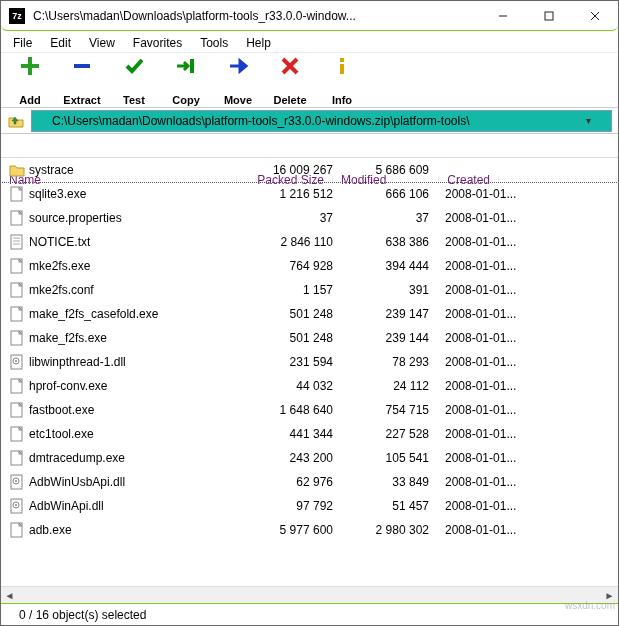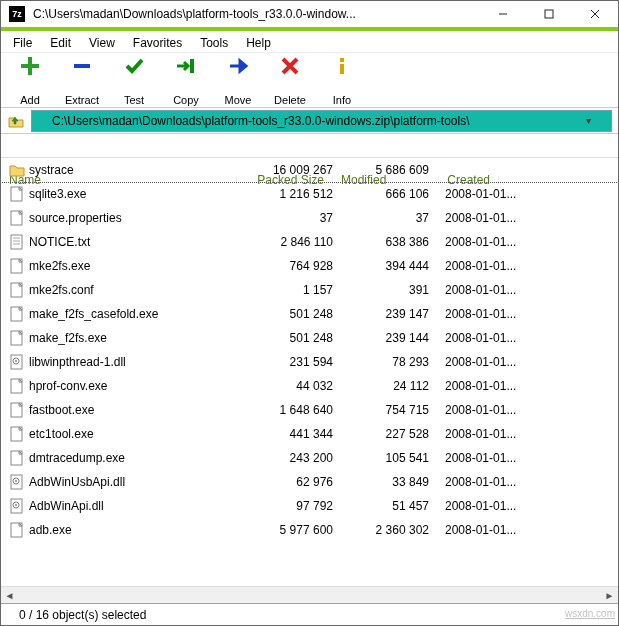--- a/index.html
+++ b/index.html
@@ -1,50 +1,50 @@
 <!DOCTYPE html>
 <html><head>
 <meta charset="utf-8">
 <style>
 * { box-sizing: border-box; margin: 0; padding: 0; font-family: "Segoe UI", Tahoma, sans-serif; font-size: 12px; }
 body { background: #ccc; width: 619px; height: 626px; overflow: hidden; }
 .window { width: 619px; height: 626px; background: #fff; border: 1px solid #666; display: flex; flex-direction: column; }
-.titlebar { height: 30px; background: #fff; display: flex; align-items: center; border-bottom: 4px solid #84cc16; }
+.titlebar { height: 30px; background: #fff; display: flex; align-items: center; border-bottom: 1px solid #84cc16; border-radius: 6px; }
 .titlebar .app-icon { width: 16px; height: 16px; margin: 0 8px; background: #000; color: #fff; font-size: 9px; display: flex; align-items: center; justify-content: center; font-weight: bold; border:1px solid #000;}
 .titlebar .title { flex: 1; font-size: 12px; color: #000; white-space: nowrap; overflow: hidden; text-overflow: ellipsis; }
 .titlebar .win-btns { display: flex; }
 .titlebar .win-btn { width: 46px; height: 30px; display: flex; align-items: center; justify-content: center; color: #222; font-size: 14px; cursor: default; }
 .menubar { height: 22px; display: flex; align-items: flex-end; padding: 0 4px; gap: 2px; border-bottom: 1px solid #eee; }
 .menubar .menu-item { padding: 2px 8px; font-size: 12px; cursor: default; }
 .toolbar { height: 55px; display: flex; align-items: center; padding: 2px 4px; border-bottom: 1px solid #ccc; gap: 2px; }
-.tool-btn { width: 50px; height: 50px; display: flex; flex-direction: column; align-items: center; justify-content: center; gap: 16px; cursor: default; border: 1px solid transparent; }
+.tool-btn { width: 50px; height: 50px; display: flex; flex-direction: column; align-items: center; justify-content: center; gap: 16px; cursor: default; border: 1px solid transparent; font-weight: bold; }
 .tool-btn .tool-label { font-size: 11px; }
 .tool-icon { width: 24px; height: 24px; display: flex; align-items: center; justify-content: center; }
 .addressbar { height: 26px; display: flex; align-items: center; padding: 2px 6px; gap: 6px; border-bottom: 1px solid #ccc; }
 .addressbar .up-icon { width: 18px; height: 18px;}
 .addressbar .path-box { flex: 1; height: 22px; border: 1px solid #7a9ac0; background: #14b8a6; display: flex; align-items: center; padding: 0 20px; font-size: 12px; white-space: nowrap; overflow: hidden; }
 .addressbar .path-box .drop { margin-left: auto; color:#333; font-size:10px;}
 .listview { flex: 1; display: flex; flex-direction: column; overflow: hidden; }
 .list-header { height: 24px; display: flex; border-bottom: 1px solid #ddd; }
-.list-header .hcol { padding: 4px 8px; font-size: 12px; color: #4d7c0f; display: flex; align-items: center; border-right: 1px solid #eee; margin-top: 42px; }
+.list-header .hcol { padding: 4px 8px; font-size: 12px; color: #701a75; display: flex; align-items: center; border-right: 1px solid #eee; margin-top: 42px; }
 .list-body { flex: 1; overflow-y: auto; overflow-x: auto; }
 .row { height: 24px; display: flex; align-items: center; padding: 0; }
 .row.selected { outline: 1px dotted #555; }
 .cell { padding: 0 8px; font-size: 12px; white-space: nowrap; overflow: hidden; text-overflow: ellipsis; display:flex; align-items:center;}
 .col-name { width: 236px; gap: 4px;}
 .col-size { width: 104px; text-align: right; justify-content: flex-end; }
 .col-psize { width: 96px; text-align: right; justify-content: flex-end; }
 .col-mod { width: 106px; }
 .col-created { width: 60px; text-align:right; justify-content:flex-end;}
 .file-icon { width: 16px; height: 16px; flex-shrink: 0;}
 .hscroll { height: 17px; background: #f0f0f0; display: flex; align-items: center; border-top: 1px solid #ddd; }
 .hscroll .sbtn { width: 17px; height: 17px; display:flex; align-items:center; justify-content:center; background:#f0f0f0; color:#555; font-size:10px; cursor:default;}
 .hscroll .track { flex:1; }
 .statusbar { height: 22px; border-top: 1px solid #84cc16; display: flex; align-items: center; padding: 0 18px; font-size: 12px; }
-.watermark { position: absolute; right: 4px; bottom: 7px; font-size: 10px; color: #999; opacity:0.6;text-decoration:underline;}
+.watermark { position: absolute; right: 4px; bottom: 15px; font-size: 10px; color: #999; opacity:0.6;}
 </style>
 </head>
 <body>
 
 <div class="window">
 
   <div class="titlebar">
     <div class="app-icon">7z</div>
     <div class="title">C:\Users\madan\Downloads\platform-tools_r33.0.0-window...</div>
     <div class="win-btns">
@@ -360,21 +360,21 @@
         </div>
         <div class="row">
           <div class="cell col-name">
             <span class="file-icon"><svg width="16" height="16">
                 <rect x="2" y="1" width="11" height="14" fill="#fff" stroke="#888"></rect>
                 <path d="M10 1 L13 4 L10 4 Z" fill="#ddd" stroke="#888"></path>
               </svg></span>
             <span>adb.exe</span>
           </div>
           <div class="cell col-size">5 977 600</div>
-          <div class="cell col-psize">2 360 302</div>
+          <div class="cell col-psize">2 980 302</div>
           <div class="cell col-mod">2008-01-01...</div>
           <div class="cell col-created"></div>
         </div>
       </div>
     <div class="hscroll">
       <div class="sbtn">◄</div>
       <div class="track"></div>
       <div class="sbtn">►</div>
     </div>
   </div>

